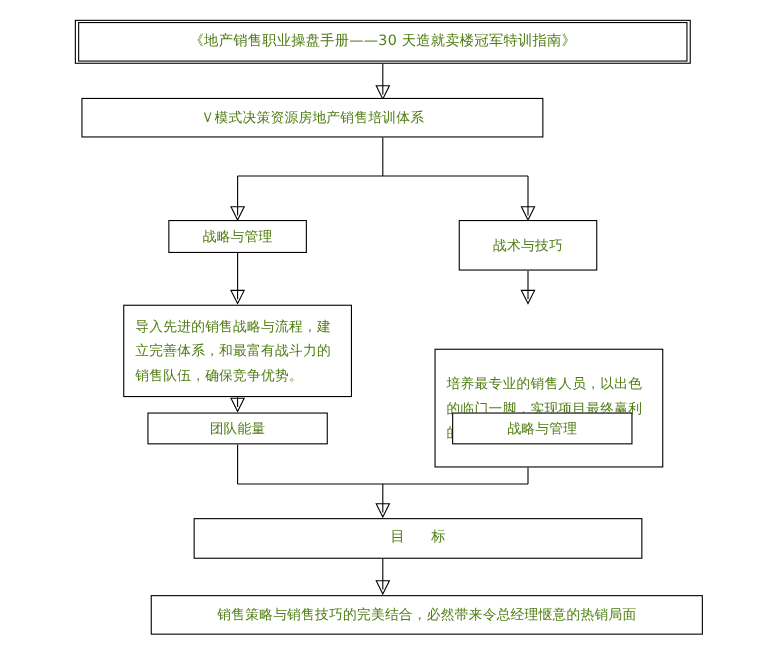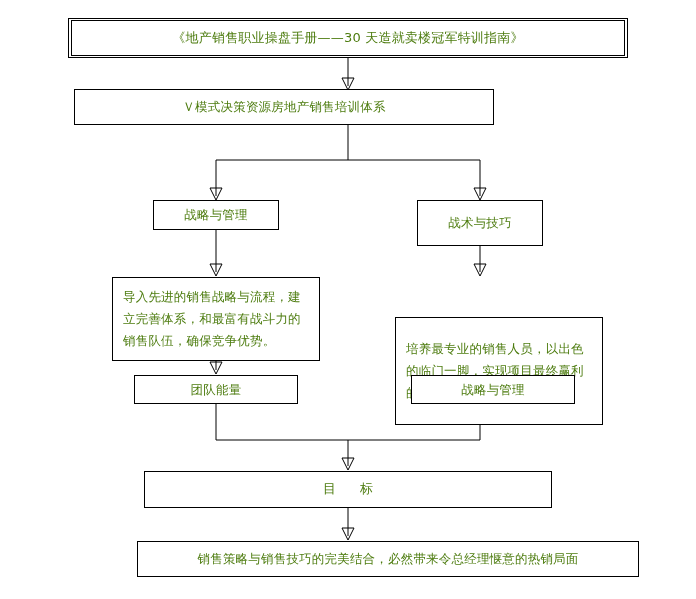--- a/index.html
+++ b/index.html
@@ -49,20 +49,21 @@
     padding: 6px 10px;
     line-height: 1.75;
   }
   .title-node {
     font-size: 13px;
   }
   .goal-node {
     letter-spacing: 10px;
     text-indent: 10px;
     font-size: 13px;
+    margin-left: 32px;
   }
   svg.lines {
     position: absolute;
     left: 0;
     top: 0;
     width: 696px;
     height: 599px;
     pointer-events: none;
   }
   svg.lines line, svg.lines path {

